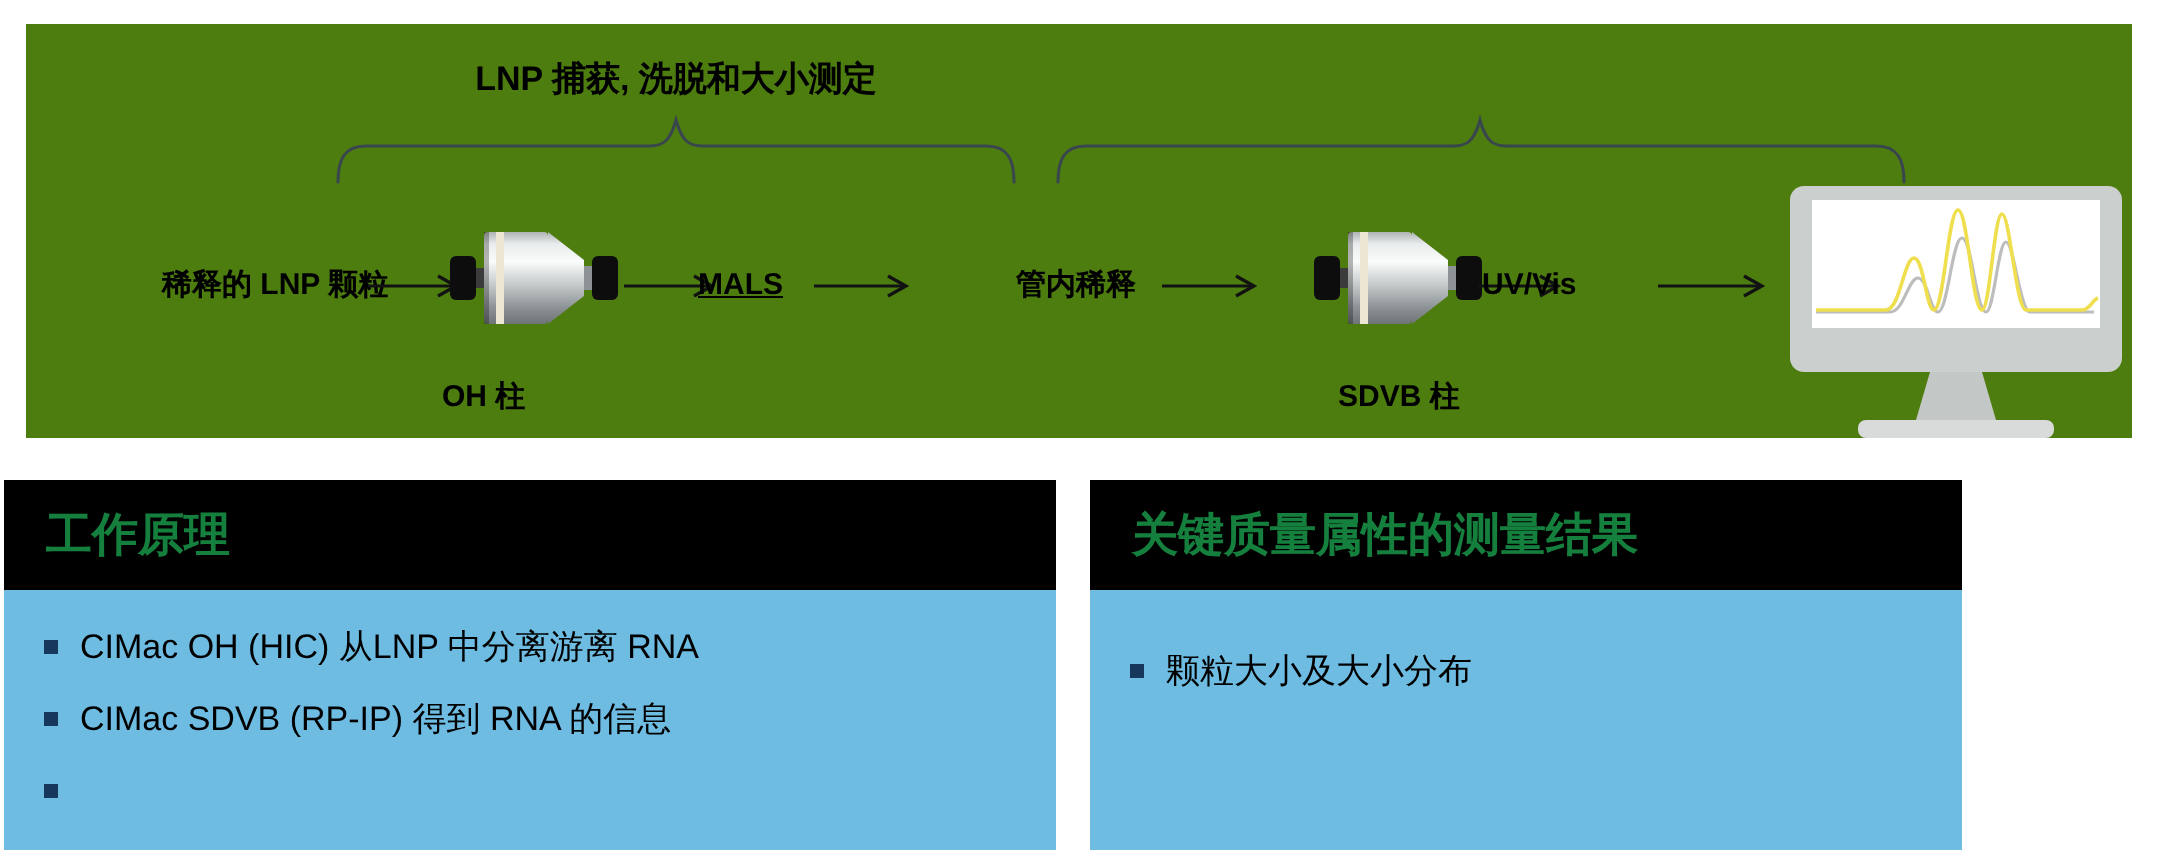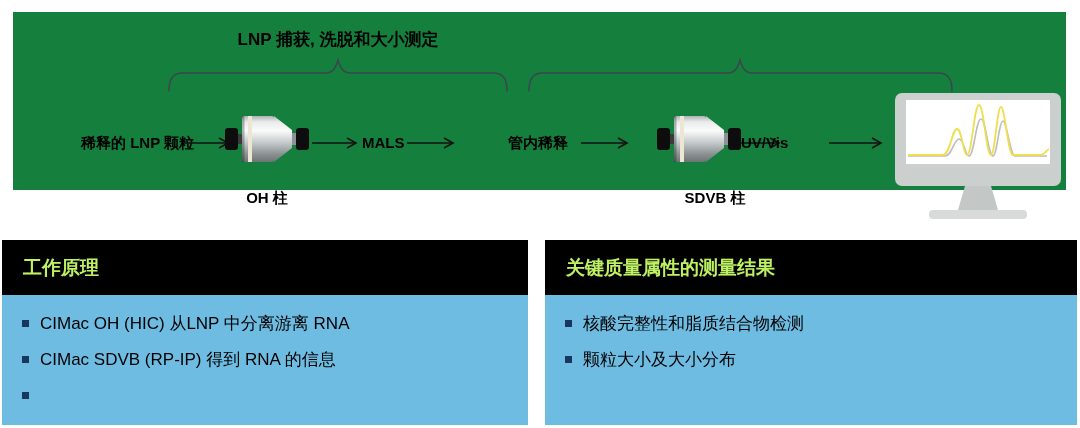--- a/index.html
+++ b/index.html
@@ -1,38 +1,38 @@
 <!DOCTYPE html>
 <html><head>
 <meta charset="utf-8">
 <style>
   html,body{margin:0;padding:0;background:#ffffff;}
   body{font-family:"Liberation Sans","DejaVu Sans",sans-serif;color:#000;}
   .page{position:relative;width:1080px;height:428px;background:#ffffff;overflow:hidden;}
 
   
-  .banner{position:absolute;left:13px;top:12px;width:1053px;height:178px;background:#15803d;}
+  .banner{position:absolute;left:13px;top:12px;width:1053px;height:207px;background:#4d7c0f;}
   .stage-label{position:absolute;top:16px;font-size:17px;font-weight:bold;text-align:center;white-space:nowrap;}
   .brace{position:absolute;top:44px;}
   .brace path{fill:none;stroke:#3A464E;stroke-width:1.5;stroke-linecap:round;}
 
   .flow-label{position:absolute;top:121px;height:20px;line-height:20px;font-size:15px;font-weight:bold;white-space:nowrap;}
   .arrow{position:absolute;top:124px;}
   .arrow line,.arrow path{stroke:#121212;stroke-width:1.6;fill:none;}
 
   .column-device{position:absolute;top:99px;}
-  .column-label{position:absolute;top:177px;width:92px;text-align:center;font-size:15px;font-weight:bold;white-space:nowrap;}
+  .column-label{position:absolute;top:177px;width:92px;text-align:left;font-size:15px;font-weight:bold;white-space:nowrap;}
 
   .monitor{position:absolute;left:882px;top:81px;}
 
   
   .panel{position:absolute;top:240px;}
   .panel-left{left:2px;width:526px;}
-  .panel-right{left:545px;width:532px;}
-  .panel-header{height:55px;background:#000000;color:#bef264;display:flex;align-items:center;padding-left:21px;box-sizing:border-box;font-size:19px;font-weight:bold;}
+  .panel-right{left:545px;width:436px;}
+  .panel-header{height:55px;background:#000000;color:#15803d;display:flex;align-items:center;padding-left:21px;box-sizing:border-box;font-size:23px;font-weight:bold;}
   .panel-body{background:#6FBCE3;height:130px;box-sizing:border-box;padding:17px 14px 16px 20px;}
   .panel-body ul{list-style:none;margin:0;padding:0;}
   .panel-body li{position:relative;padding-left:18px;margin-bottom:12px;font-size:17px;line-height:24px;white-space:nowrap;}
   .panel-body li .bullet-sq{position:absolute;left:0;top:8px;width:7px;height:7px;background:#17375D;display:block;}
 </style>
 </head>
 <body>
 
 <div class="page">
 
@@ -77,21 +77,21 @@
       <rect x="67" y="22" width="4" height="12" fill="#8D9395"></rect>
       <rect x="71" y="17" width="13" height="22" rx="3" fill="#0D0D0D"></rect>
     </svg>
     <div class="column-label" style="left:208px;">OH 柱</div>
 
     <svg class="arrow" style="left:299px;" width="46" height="14" viewBox="0 0 46 14">
       <line x1="0" y1="7" x2="43" y2="7"></line>
         <path d="M35,2 L44,7 L35,12"></path>
     </svg>
 
-    <div class="flow-label" style="left:349px;">MALS</div>
+    <div class="flow-label" style="left:336px;text-decoration:underline;">MALS</div>
 
     <svg class="arrow" style="left:394px;" width="48" height="14" viewBox="0 0 48 14">
       <line x1="0" y1="7" x2="45" y2="7"></line>
         <path d="M37,2 L46,7 L37,12"></path>
     </svg>
 
     <div class="flow-label" style="left:485px;margin-left:10px;">管内稀释</div>
 
     <svg class="arrow" style="left:568px;" width="48" height="14" viewBox="0 0 48 14">
       <line x1="0" y1="7" x2="45" y2="7"></line>
@@ -140,19 +140,19 @@
         <li><span class="bullet-sq"></span><span>CIMac SDVB (RP-IP) 得到 RNA 的信息</span></li>
         <li><span class="bullet-sq"></span></li>
       </ul>
     </div>
   </div>
 
   <div class="panel panel-right">
     <div class="panel-header">关键质量属性的测量结果</div>
     <div class="panel-body">
       <ul>
-        <li><span class="bullet-sq"></span><span>核酸完整性和脂质结合物检测</span></li>
+        <li><span class="bullet-sq"></span></li>
         <li><span class="bullet-sq"></span><span>颗粒大小及大小分布</span></li>
       </ul>
     </div>
   </div>
 
 </div>
 
 </body></html>

